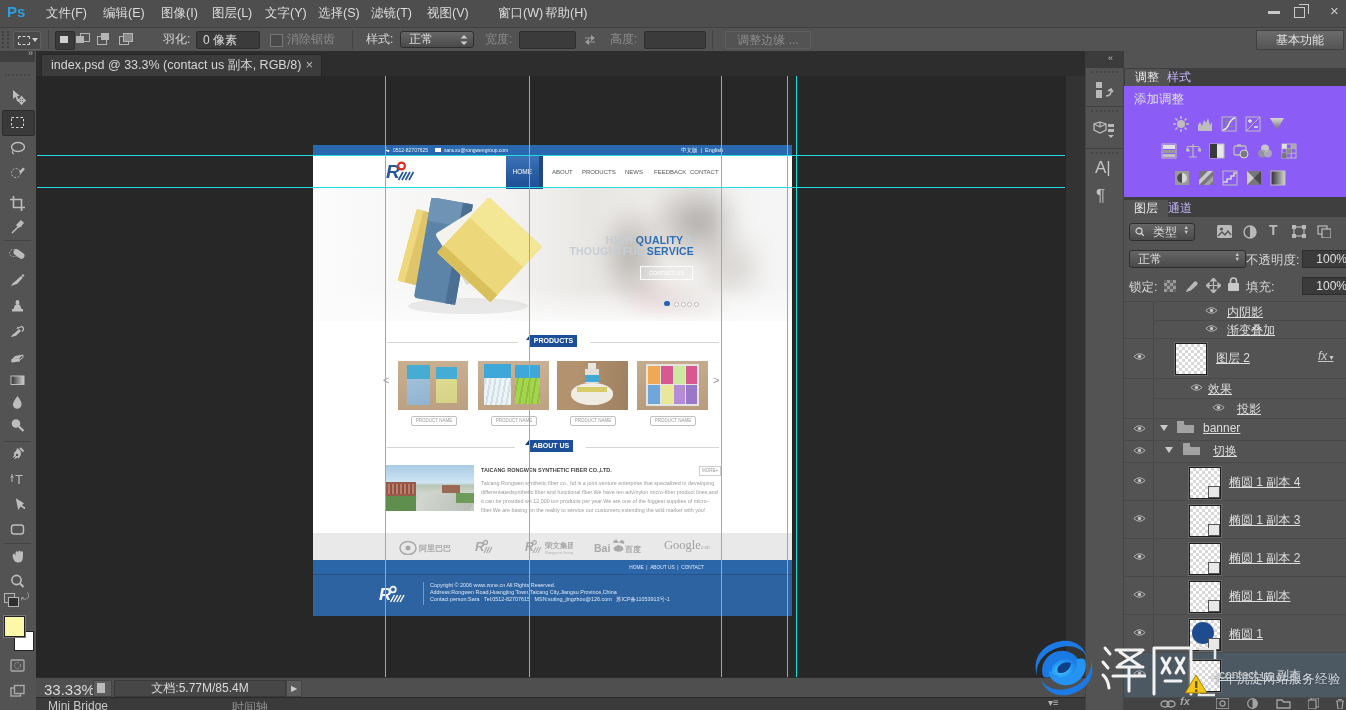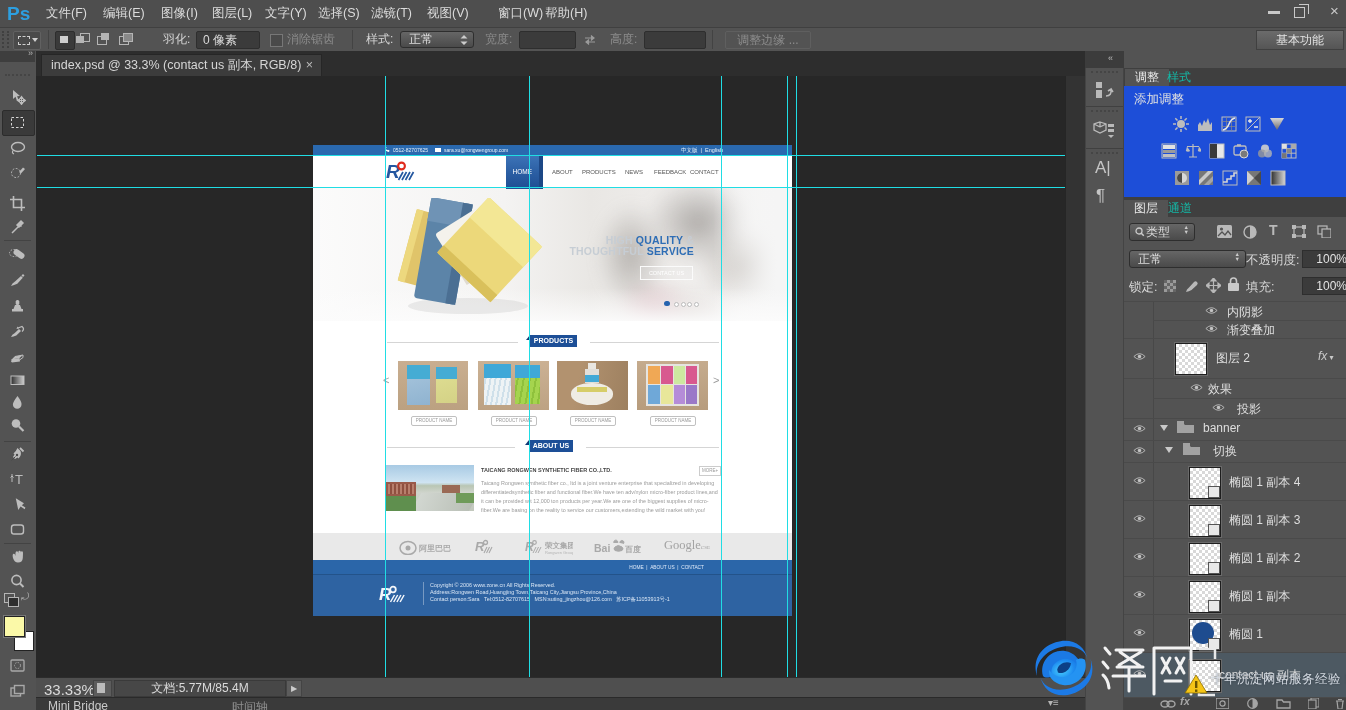--- a/index.html
+++ b/index.html
@@ -28,35 +28,35 @@
 #page{left:313px;top:145px;width:479px;height:471px;background:#ffffff;z-index:5;}
 .rib{position:absolute;background:#1d4f97;color:#fff;font-weight:bold;font-size:7px;text-align:center;}
 .thinline{position:absolute;height:1px;background:#d5d5d5;}
 .pbtn{position:absolute;border:1px solid #c0c0c0;border-radius:2px;color:#999;font-size:4.5px;text-align:center;background:#fff;}
 
 #dock{left:1085px;top:51px;width:261px;height:659px;background:#444444;}
 #icostrip{position:absolute;left:1px;top:17px;width:37px;height:642px;background:#535353;}
 #rpanel{position:absolute;left:39px;top:0px;width:222px;height:659px;background:#535353;}
 .ptab{position:absolute;height:17px;font-size:12px;line-height:17px;padding:0 10px;}
 .ptab.on{background:#535353;color:#e8e8e8;}
-.ptab.off{color:#14b8a6;}
+.ptab.off{color:#c4b5fd;}
 .pdd{position:absolute;background:linear-gradient(#666666,#4a4a4a);border:1px solid #2e2e2e;border-radius:3px;color:#dcdcdc;font-size:12px;}
 .valbox{position:absolute;background:#3b3b3b;border:1px solid #2e2e2e;color:#e2e2e2;font-size:12px;text-align:right;}
 .lrow-sep{position:absolute;left:0;width:222px;height:1px;background:#4a4a4a;}
-.lname{position:absolute;color:#dedede;font-size:12px;white-space:nowrap;}
+.lname{position:absolute;color:#dedede;font-size:12px;white-space:nowrap;text-decoration:underline;}
 .thumb{position:absolute;width:30px;height:30px;background:
 conic-gradient(#d8d8d8 90deg,#fff 90deg 180deg,#d8d8d8 180deg 270deg,#fff 270deg) 0 0/6px 6px;border:1px solid #1e1e1e;outline:1px solid #6a6a6a;}
 .eye{position:absolute;width:13px;height:9px;}
 </style>
 </head>
 <body>
 <div id="stage">
 
 <div class="abs" id="menubar">
-<div class="txt" style="left:7px;top:3px;font-size:19px;font-weight:bold;color:#2d9fe0;">Ps</div>
+<div class="txt" style="left:7px;top:3px;font-size:15px;font-weight:bold;color:#2d9fe0;">Ps</div>
 <div class="menu" style="left:46px;">文件(F)</div>
 <div class="menu" style="left:103px;">编辑(E)</div>
 <div class="menu" style="left:161px;">图像(I)</div>
 <div class="menu" style="left:212px;">图层(L)</div>
 <div class="menu" style="left:265px;">文字(Y)</div>
 <div class="menu" style="left:318px;">选择(S)</div>
 <div class="menu" style="left:371px;">滤镜(T)</div>
 <div class="menu" style="left:427px;">视图(V)</div>
 <div class="menu" style="left:498px;">窗口(W)</div>
 <div class="menu" style="left:545px;">帮助(H)</div>
@@ -482,21 +482,21 @@
  <div class="abs" style="left:5px;top:84px;width:27px;height:2px;border-top:2px dotted #454545;"></div>
  <div class="txt" style="left:9px;top:90px;color:#c5c5c5;font-size:17px;">A|</div>
  <div class="txt" style="left:10px;top:118px;color:#c5c5c5;font-size:17px;">¶</div>
 </div>
 <div id="rpanel">
 
  <div class="abs" style="left:0;top:17px;width:222px;height:18px;background:#3f3f3f;">
   <div class="ptab on" style="left:1px;top:1px;">调整</div>
   <div class="ptab off" style="left:33px;top:1px;">样式</div>
  </div>
- <div class="abs" style="left:0;top:35px;width:222px;height:111px;background:#1d4ed8;border-bottom:1px solid #3a3a3a;">
+ <div class="abs" style="left:0;top:35px;width:222px;height:111px;background:#8b5cf6;border-bottom:1px solid #3a3a3a;">
   <div class="txt" style="left:10px;top:5px;color:#e0e0e0;font-size:12.5px;">添加调整</div>
   <svg class="abs" style="left:49px;top:30px;" width="16" height="16">
             <circle cx="8" cy="8" r="4" fill="#bdbdbd"></circle>
             <path d="M8 0 v3 M8 13 v3 M0 8 h3 M13 8 h3 M2.3 2.3 l2.2 2.2 M11.5 11.5 l2.2 2.2 M13.7 2.3 l-2.2 2.2 M4.5 11.5 l-2.2 2.2" stroke="#bdbdbd" stroke-width="1.5"></path>
           </svg>
   <svg class="abs" style="left:73px;top:30px;" width="16" height="16">
             <path d="M1 15 V9 l2-3 2 4 2-6 2 3 2-5 2 7 2-3 v9Z" fill="#bdbdbd"></path>
           </svg>
   <svg class="abs" style="left:97px;top:30px;" width="16" height="16">
             <rect x="1" y="1" width="14" height="14" fill="none" stroke="#bdbdbd"></rect>
@@ -584,21 +584,21 @@
   <div class="ptab off" style="left:34px;top:3px;">通道</div>
   <div class="ptab off" style="left:71px;top:3px;margin-top:22px;">路径</div>
  </div>
  <div class="abs" style="left:0;top:166px;width:222px;height:493px;background:#535353;">
 
   <div class="pdd" style="left:5px;top:6px;width:64px;height:16px;line-height:16px;">
    <svg style="position:absolute;left:5px;top:3px;" width="10" height="10">
               <circle cx="4" cy="4" r="3" fill="none" stroke="#ccc" stroke-width="1.3"></circle>
               <path d="M6.3 6.3 l2.5 2.5" stroke="#ccc" stroke-width="1.5"></path>
             </svg>
-   <span style="margin-left:16px;">类型</span><span style="position:absolute;right:5px;top:1px;font-size:5.5px;line-height:4.5px;color:#ccc;">▲<br>▼</span></div>
+   <span style="margin-left:23px;">类型</span><span style="position:absolute;right:5px;top:1px;font-size:5.5px;line-height:4.5px;color:#ccc;">▲<br>▼</span></div>
   <svg class="abs" style="left:93px;top:8px;" width="15" height="13">
             <rect x="0" y="0" width="15" height="13" rx="1.5" fill="#b9b9b9"></rect>
             <circle cx="4.5" cy="4" r="1.6" fill="#535353"></circle>
             <path d="M1 11 l4-4 3 3 3-4 3 4" stroke="#535353" stroke-width="1.3" fill="none"></path>
           </svg>
   <svg class="abs" style="left:119px;top:8px;" width="14" height="14">
             <circle cx="7" cy="7" r="6" fill="none" stroke="#b9b9b9" stroke-width="1.4"></circle>
             <path d="M7 1 a6 6 0 0 1 0 12Z" fill="#b9b9b9"></path>
           </svg>
   <div class="txt" style="left:145px;top:5px;color:#b9b9b9;font-size:14px;font-weight:bold;">T</div>

